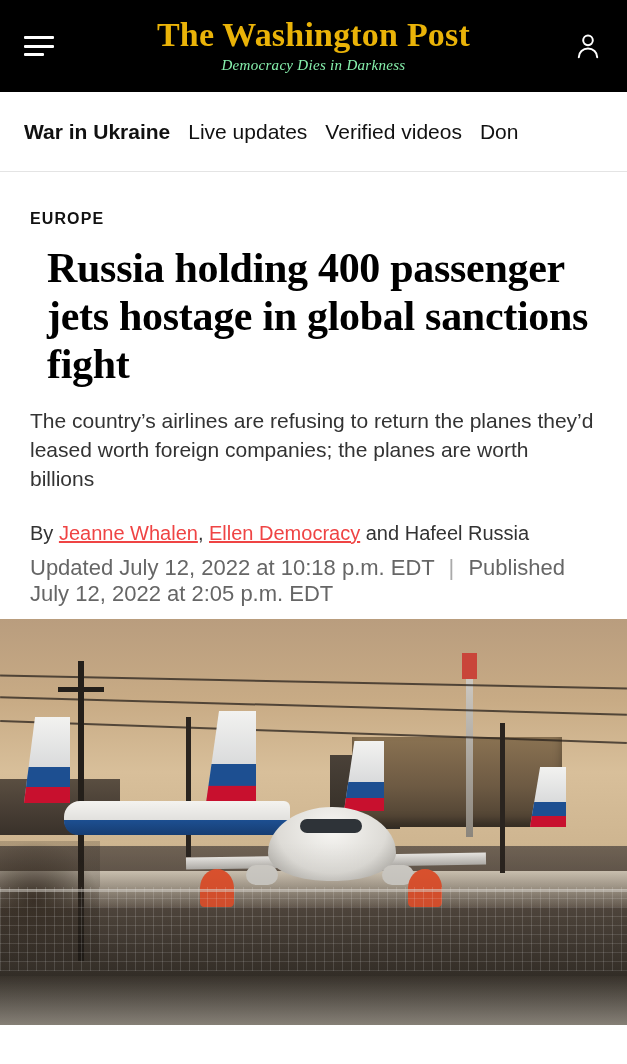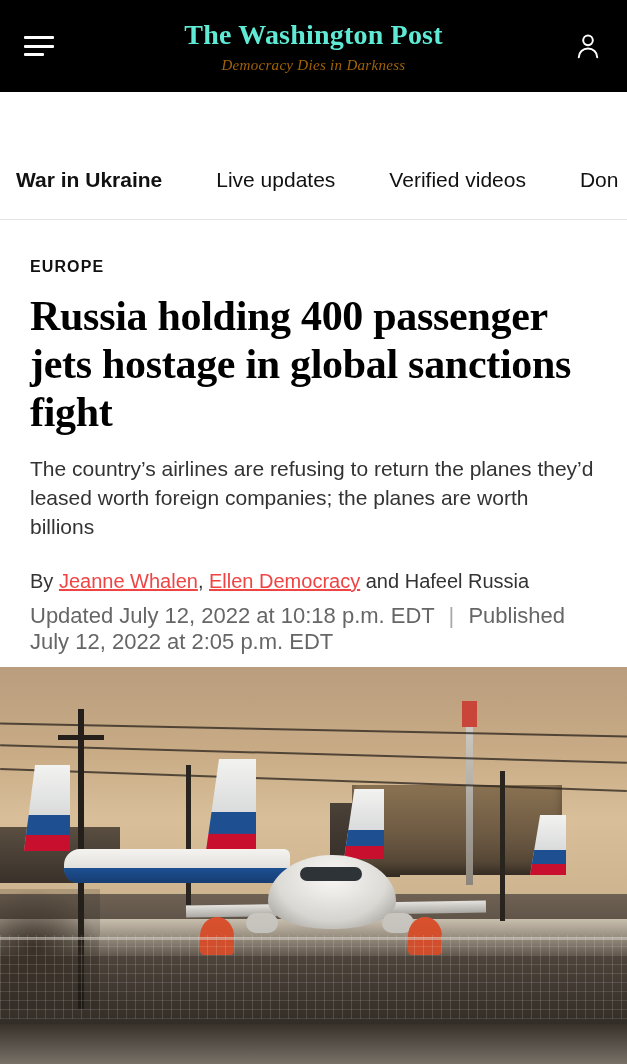--- a/index.html
+++ b/index.html
@@ -41,29 +41,29 @@
     background: #ffffff;
     border-radius: 1px;
   }
   .menu-button span:nth-child(1) { width: 30px; }
   .menu-button span:nth-child(2) { width: 30px; }
   .menu-button span:nth-child(3) { width: 20px; }
 
   .masthead-center { text-align: center; }
   .wp-logo {
     font-family: "Liberation Serif", serif;
-    color: #5eead4;
-    font-size: 28px;
+    color: #eab308;
+    font-size: 34px;
     line-height: 36px;
     font-weight: 700;
     letter-spacing: 0.2px;
   }
   .wp-tagline {
     font-family: "Liberation Serif", serif;
-    color: #a16207;
+    color: #86efac;
     font-size: 15px;
     line-height: 20px;
     font-style: italic;
     margin-top: 2px;
     letter-spacing: 0.3px;
   }
   .account-button {
     position: absolute;
     right: 22px;
     top: 50%;
@@ -74,26 +74,25 @@
     border: none;
     cursor: pointer;
   }
 
   
   .subnav {
     height: 80px;
     border-bottom: 1px solid #e4e4e4;
     display: flex;
     align-items: center;
-    gap: 54px;
-    padding: 0 16px;
+    gap: 18px;
+    padding: 0 24px;
     overflow: hidden;
     white-space: nowrap;
     background: #fff;
-    margin-top: 48px;
   }
   .subnav-item {
     font-size: 21px;
     color: #111111;
     text-decoration: none;
     flex: 0 0 auto;
   }
   .subnav-item.active { font-weight: 700; }
 
   
@@ -107,20 +106,21 @@
     margin-bottom: 16px;
   }
   .headline {
     font-family: "Liberation Serif", serif;
     font-size: 42px;
     line-height: 48px;
     font-weight: 700;
     color: #000000;
     letter-spacing: -0.3px;
     margin-bottom: 18px;
+    margin-left: 17px;
   }
   .deck {
     font-size: 21px;
     line-height: 29px;
     color: #333333;
     margin-bottom: 26px;
   }
   .byline {
     font-size: 20px;
     color: #333333;

